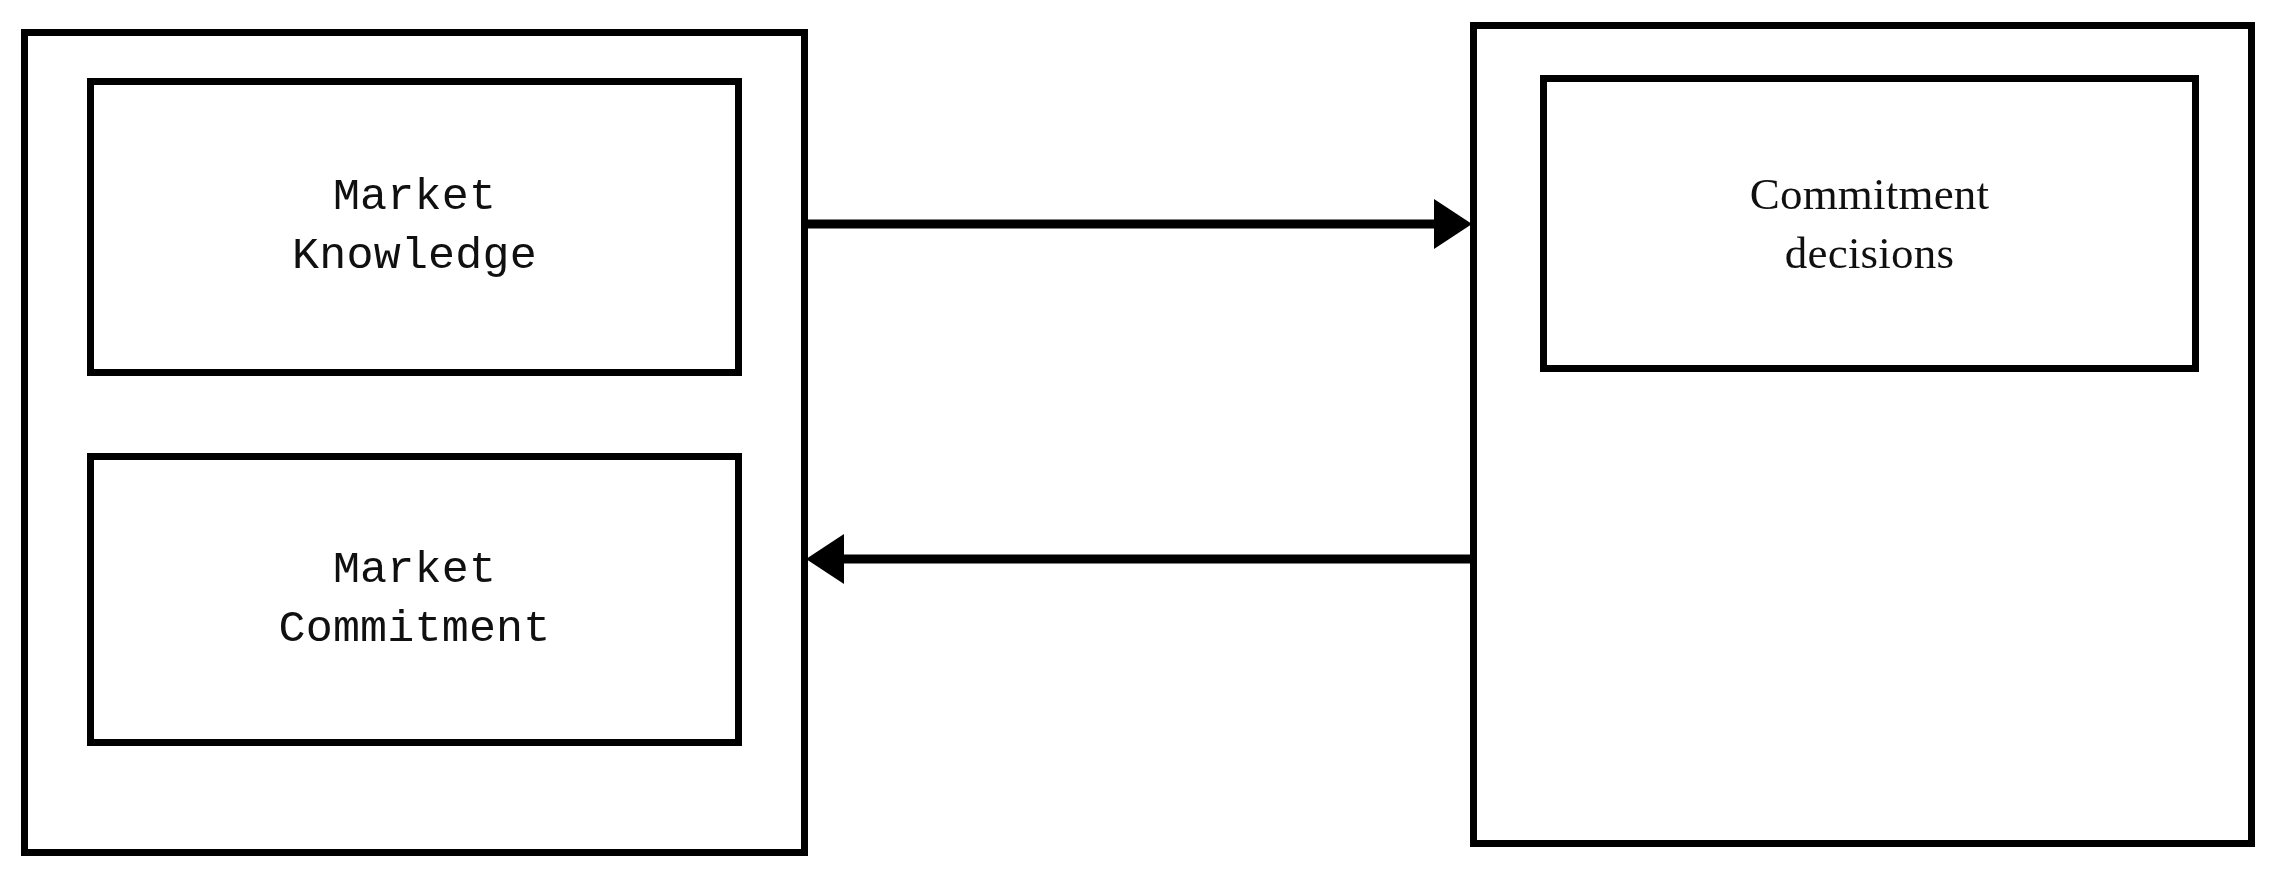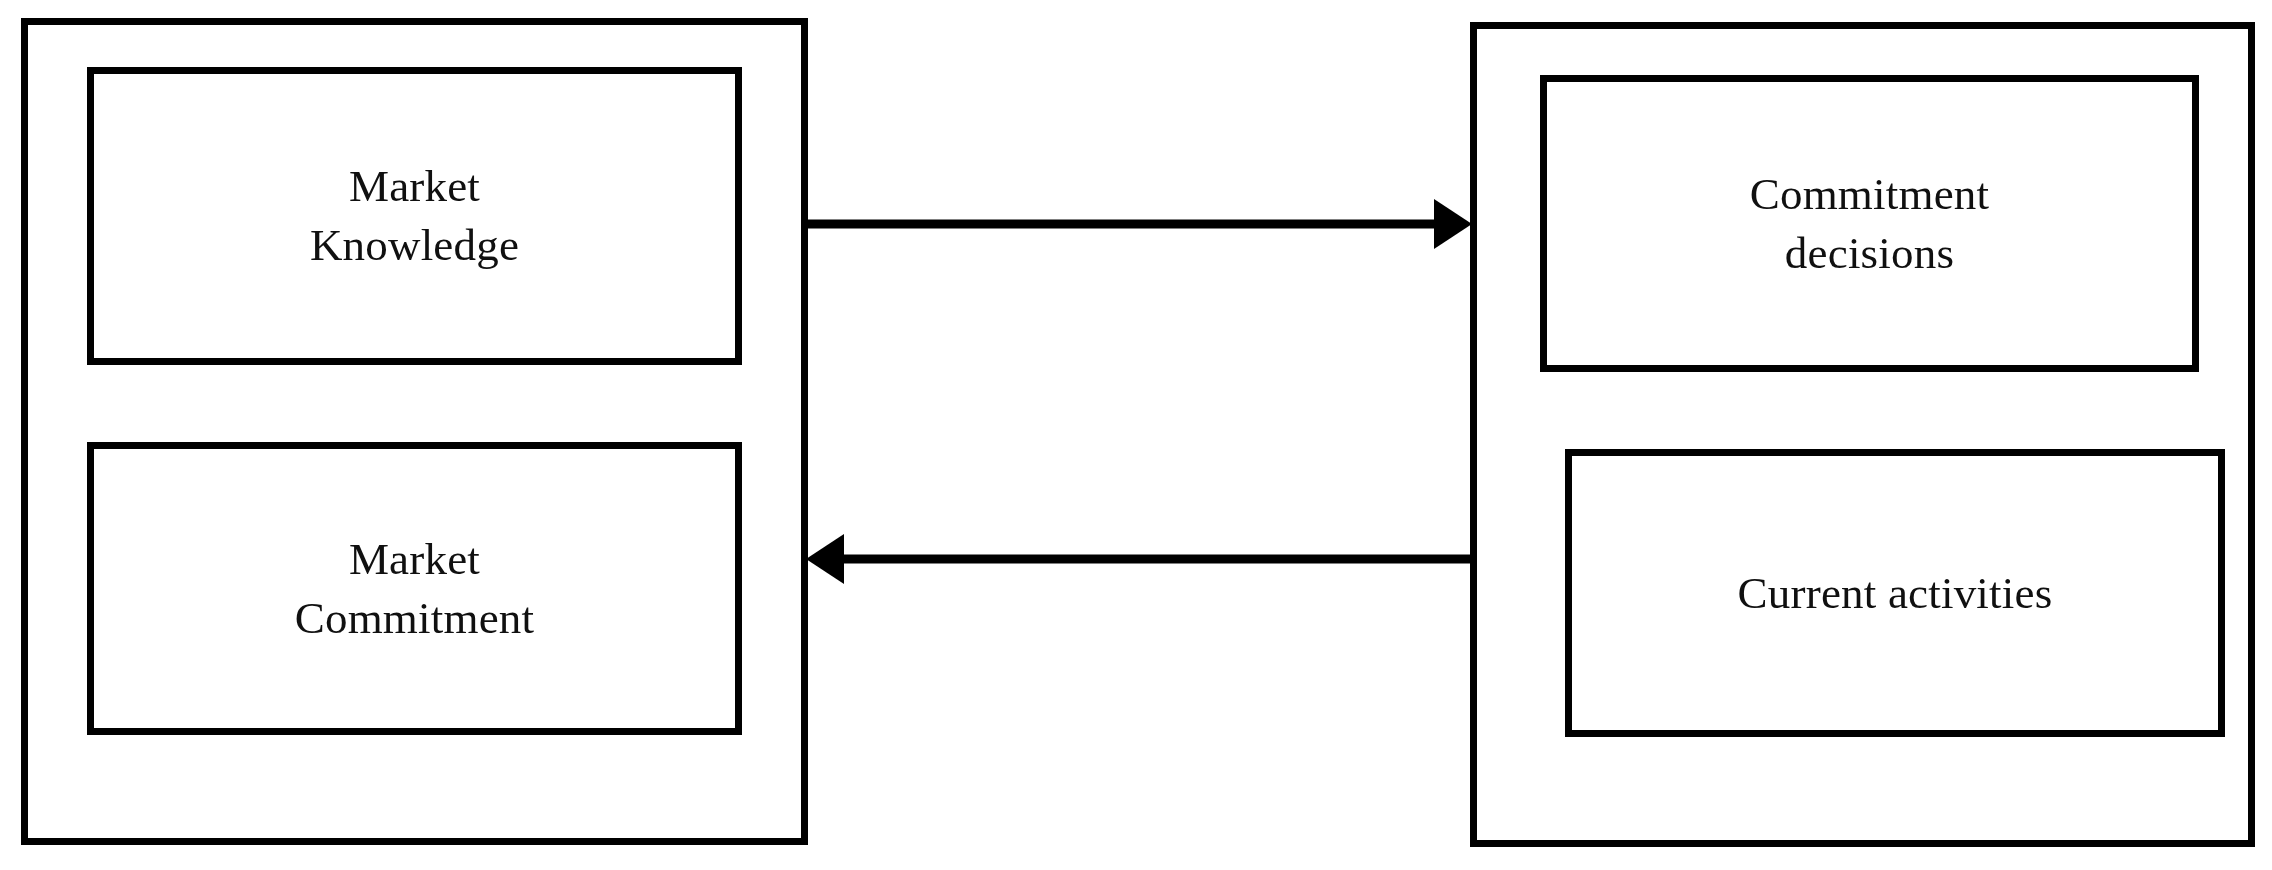--- a/index.html
+++ b/index.html
@@ -17,21 +17,21 @@
     font-family: "Liberation Serif", "DejaVu Serif", serif;
   }
 
   
   .group-box {
     position: absolute;
     box-sizing: border-box;
     border: 7px solid #000000;
     background: #ffffff;
   }
-  #group-left  { left: 21px;   top: 18px; width: 787px; height: 827px; }
+  #group-left  { left: 21px;   top: 29px; width: 787px; height: 827px; font-family: Liberation Mono, monospace; }
   #group-right { left: 1470px; top: 22px; width: 785px; height: 825px; }
 
   
   .concept-box {
     position: absolute;
     box-sizing: border-box;
     border: 7px solid #000000;
     background: #ffffff;
     display: flex;
     align-items: center;
@@ -81,23 +81,20 @@
 
   </div>
 
   <div class="group-box" id="group-right">
 
     <div class="concept-box" id="box-commitment-decisions">
       <span class="concept-label">Commitment
 decisions</span>
     </div>
 
-    <div class="concept-box" id="box-current-activities">
-      <span class="concept-label">Current activities</span>
-    </div>
 
   </div>
 
   <svg class="arrow-svg" id="arrow-knowledge-to-commitment" viewBox="0 0 666 60" width="666" height="60">
     <line class="arrow-line" x1="0" y1="29" x2="634" y2="29"></line>
     <polygon class="arrow-head" points="666,29 628,4 628,54"></polygon>
   </svg>
 
   <svg class="arrow-svg" id="arrow-activities-to-market" viewBox="0 0 666 60" width="666" height="60">
     <line class="arrow-line" x1="666" y1="29" x2="32" y2="29"></line>

